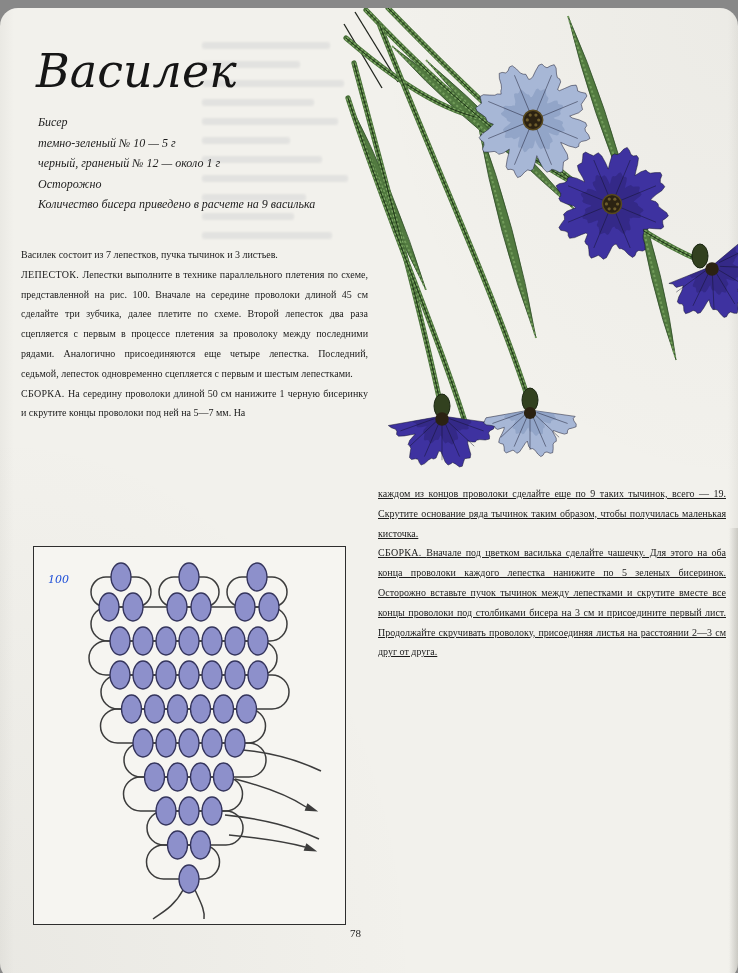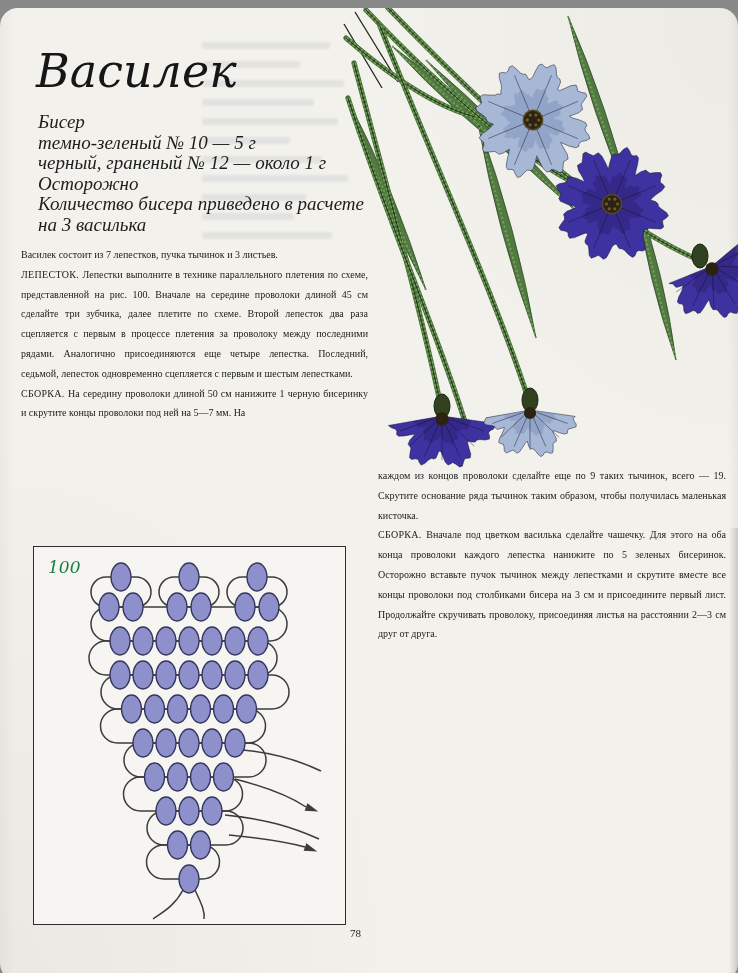--- a/index.html
+++ b/index.html
@@ -13,33 +13,33 @@
       linear-gradient(270deg, rgba(100,98,92,.08) 0, transparent 10px);
     font-family:"Liberation Serif", serif;color:#1b1b1b;border-radius:18px;
   }
   .title{
     position:absolute;left:36px;top:38px;margin:0;
     font-family:"DejaVu Serif", serif;font-style:italic;font-weight:normal;
     font-size:46px;line-height:1.1;color:#161616;letter-spacing:0;
   }
   .materials{
     position:absolute;left:38px;top:104px;width:332px;
-    font-style:italic;font-size:19px;line-height:20.6px;color:#1d1d1d;
+    font-style:italic;font-size:12px;line-height:20.6px;color:#1d1d1d;
   }
   .col{position:absolute;font-size:10px;line-height:19.8px;text-align:justify;}
   .col p{margin:0;}
   .col-left{left:21px;top:237px;width:347px;}
-  .col-right{left:378px;top:458px;width:348px;}
+  .col-right{left:378px;top:476px;width:348px;text-decoration:underline;}
   .lead{letter-spacing:.3px;}
   .figure-box{
     position:absolute;left:33px;top:538px;width:313px;height:379px;
     border:1.6px solid #2e2e2e;background:#f6f5f1;box-sizing:border-box;
   }
   .fig-label{
-    position:absolute;left:14px;top:10px;font-style:italic;font-size:17px;color:#15803d;
+    position:absolute;left:14px;top:26px;font-style:italic;font-size:11px;color:#1d4ed8;
     font-family:"DejaVu Serif", serif;
   }
   .figure-box svg{position:absolute;left:0;top:0;}
   .pagenum{position:absolute;left:350px;top:919px;font-size:11px;color:#222;}
   .illustration{position:absolute;left:340px;top:0;}
   .bleed{position:absolute;left:202px;top:34px;width:152px;height:205px;filter:blur(1.3px);}
   .bleed div{height:7px;border-radius:3px;background:rgba(104,110,130,.11);margin-bottom:12px;}
   .edge-shade{position:absolute;right:0;top:520px;width:9px;height:453px;
     background:linear-gradient(270deg, rgba(130,128,120,.28), transparent);}
 </style>
@@ -164,21 +164,21 @@
       <circle cx="190" cy="405" r="6.11" fill="#2b2212"></circle>
     </svg>
 
   <h1 class="title">Василек</h1>
 
   <div class="materials" id="materials">
       <div>Бисер</div>
       <div>темно-зеленый № 10 — 5 г</div>
       <div>черный, граненый № 12 — около 1 г</div>
       <div>Осторожно</div>
-      <div>Количество бисера приведено в расчете на 3 василька</div>
+      <div>Количество бисера приведено в расчете на 9 василька</div>
     </div>
 
   <div class="col col-left" id="colL">
     <p>Василек состоит из 7 лепестков, пучка тычинок и 3 листьев.</p>
   <p><span class="lead">ЛЕПЕСТОК. </span>Лепестки выполните в технике параллельного плетения по схеме, представленной на рис. 100. Вначале на середине проволоки длиной 45 см сделайте три зубчика, далее плетите по схеме. Второй лепесток два раза сцепляется с первым в процессе плетения за проволоку между последними рядами. Аналогично присоединяются еще четыре лепестка. Последний, седьмой, лепесток одновременно сцепляется с первым и шестым лепестками.</p>
       <p><span class="lead">СБОРКА. </span>На середину проволоки длиной 50 см нанижите 1 черную бисеринку и скрутите концы проволоки под ней на 5—7 мм. На</p>
     </div>
 
   <div class="col col-right" id="colR">
       <p>каждом из концов проволоки сделайте еще по 9 таких тычинок, всего — 19. Скрутите основание ряда тычинок таким образом, чтобы получилась маленькая кисточка.</p>

